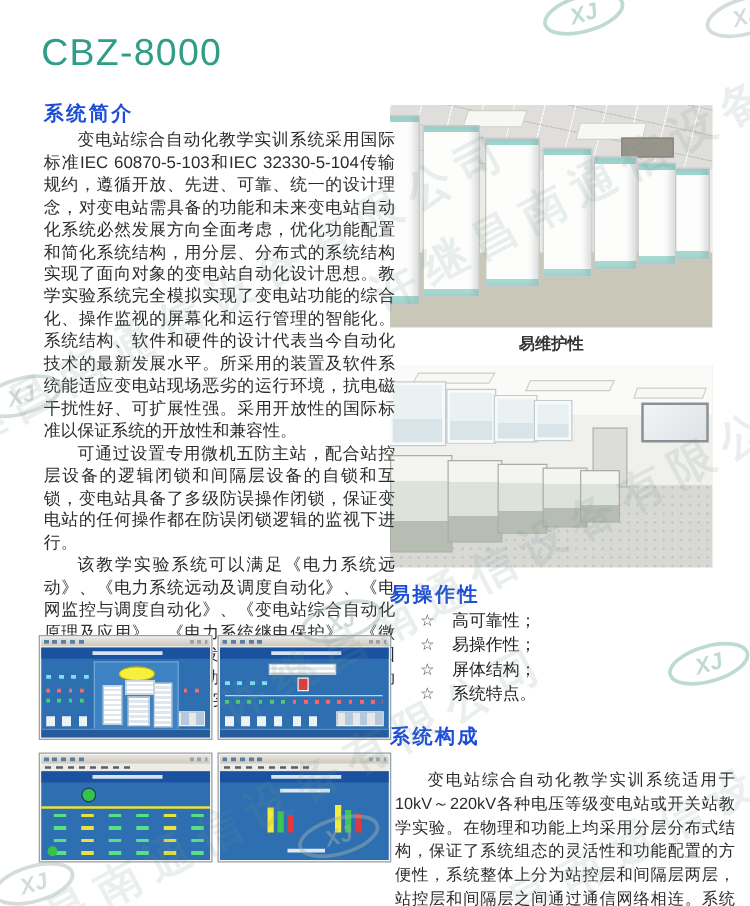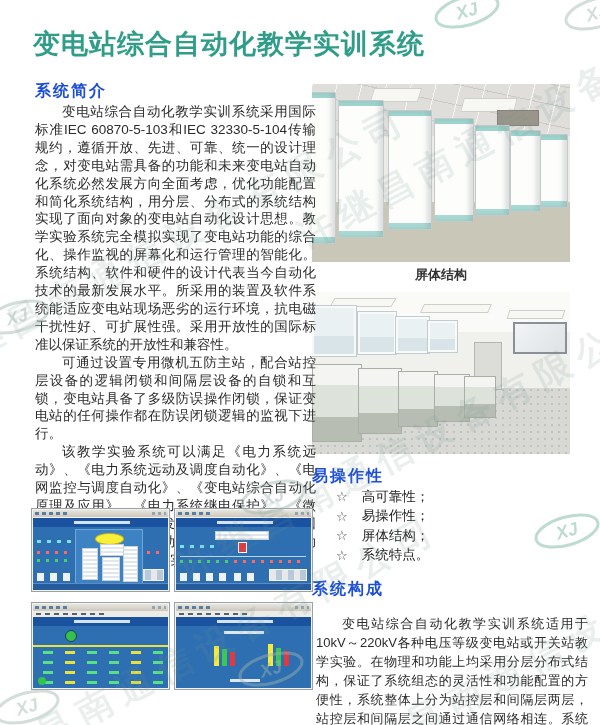--- a/index.html
+++ b/index.html
@@ -81,21 +81,21 @@
   .features{position:absolute;left:336px;top:487px;z-index:2;}
   .feat{display:flex;align-items:center;height:19.5px;font-size:13.5px;color:#222;}
   .feat .star{color:#444;font-size:13px;margin-right:14px;}
 </style>
 </head>
 <body>
 
 <div class="page">
 
   <div class="title">
-      <span class="name">变电站综合自动化教学实训系统</span>
+    <span class="model">CBZ-8000</span>
   </div>
 
   <div class="h2" style="left:35px;top:81px;">系统简介</div>
   <div class="col-left">
     <p class="para">变电站综合自动化教学实训系统采用国际标准IEC 60870-5-103和IEC 32330-5-104传输规约，遵循开放、先进、可靠、统一的设计理念，对变电站需具备的功能和未来变电站自动化系统必然发展方向全面考虑，优化功能配置和简化系统结构，用分层、分布式的系统结构实现了面向对象的变电站自动化设计思想。教学实验系统完全模拟实现了变电站功能的综合化、操作监视的屏幕化和运行管理的智能化。系统结构、软件和硬件的设计代表当今自动化技术的最新发展水平。所采用的装置及软件系统能适应变电站现场恶劣的运行环境，抗电磁干扰性好、可扩展性强。采用开放性的国际标准以保证系统的开放性和兼容性。</p>
     <p class="para">可通过设置专用微机五防主站，配合站控层设备的逻辑闭锁和间隔层设备的自锁和互锁，变电站具备了多级防误操作闭锁，保证变电站的任何操作都在防误闭锁逻辑的监视下进行。</p>
     <p class="para">该教学实验系统可以满足《电力系统远动》、《电力系统远动及调度自动化》、《电网监控与调度自动化》、《变电站综合自动化原理及应用》、《电力系统继电保护》、《微机型继电保护》、《发电厂及变电站的二次回路》、《电力系统自动化》、《电力系统自动装置原理》等课程教学实验的需求。</p>
   </div>
 
   <div class="fig" style="top:84px;height:178px;">
@@ -107,21 +107,21 @@
     <div class="lightpanel" style="left:150px;top:14px;width:52px;height:12px;transform:skewX(-14deg);"></div>
     <div class="vent" style="left:185px;top:26px;width:40px;height:14px;"></div>
     <div class="cab" style="left:-12px;top:8px;width:34px;height:150px;"></div>
     <div class="cab" style="left:26px;top:16px;width:44px;height:136px;"></div>
     <div class="cab" style="left:76px;top:26px;width:42px;height:118px;"></div>
     <div class="cab" style="left:122px;top:34px;width:38px;height:102px;"></div>
     <div class="cab" style="left:163px;top:41px;width:33px;height:89px;"></div>
     <div class="cab" style="left:198px;top:46px;width:29px;height:80px;"></div>
     <div class="cab" style="left:228px;top:50px;width:26px;height:72px;"></div>
   </div>
-  <div class="caption" style="top:266px;">屏体结构</div>
+  <div class="caption" style="top:266px;">易维护性</div>
 
   <div class="fig" style="top:292px;height:162px;">
     <div class="zone" style="top:0;height:40px;background:#fafaf8;"></div>
     <div class="lightpanel" style="left:20px;top:6px;width:60px;height:7px;transform:skewX(-30deg);"></div>
     <div class="lightpanel" style="left:110px;top:12px;width:66px;height:7px;transform:skewX(-24deg);"></div>
     <div class="lightpanel" style="left:196px;top:18px;width:54px;height:7px;transform:skewX(-18deg);"></div>
     <div class="zone" style="top:40px;height:56px;background:#f0f0ed;"></div>
     <div class="zone" style="top:96px;height:66px;background:#d8d8d4;
          background-image:radial-gradient(circle at 2px 2px,#c1c1bd 0.9px,transparent 1px);background-size:7px 7px;"></div>
     <div class="win" style="left:0;top:14px;width:40px;height:46px;"></div>

